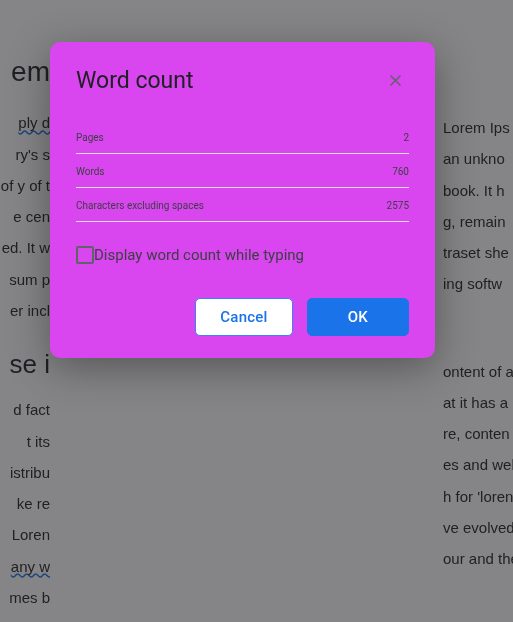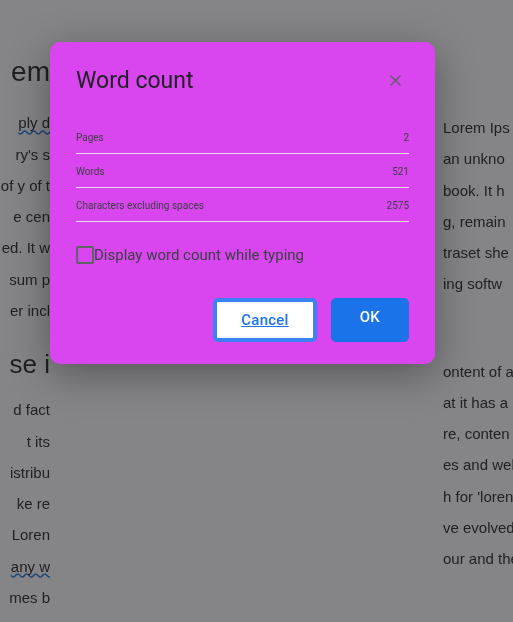--- a/index.html
+++ b/index.html
@@ -121,28 +121,27 @@
     font-size: 15px;
     font-weight: 500;
     padding: 9px 24px;
     border-radius: 5px;
     cursor: pointer;
     letter-spacing: 0.25px;
   }
   .btn-cancel {
     background: #fff;
     color: #1a73e8;
-    border: 4px solid #3b82f6;
-    text-decoration: underline;
+    border: 1px solid #3b82f6;
   }
   .btn-ok {
     background: #1a73e8;
     color: #fff;
     border: 1px solid #1a73e8;
-    padding: 9px 28px;
+    padding: 9px 40px;
   }
 </style>
 </head>
 <body>
 
 <div class="bg">
   <div class="bg-text" style="position:absolute; left:-10px; top:0; width:60px; text-align:right; overflow:hidden;">
     <h1>em</h1>
     <p><span class="wavy">ply d</span></p>
     <p>ry's s</p>
@@ -190,21 +189,21 @@
       </svg>
     </div>
   </div>
 
   <div class="stat-row">
     <span class="stat-label">Pages</span>
     <span class="stat-value">2</span>
   </div>
   <div class="stat-row">
     <span class="stat-label">Words</span>
-    <span class="stat-value">521</span>
+    <span class="stat-value">760</span>
   </div>
   <div class="stat-row">
     <span class="stat-label">Characters excluding spaces</span>
     <span class="stat-value">2575</span>
   </div>
 
   <div class="check-row">
     <div class="check-box"></div>
     <span>Display word count while typing</span>
   </div>

